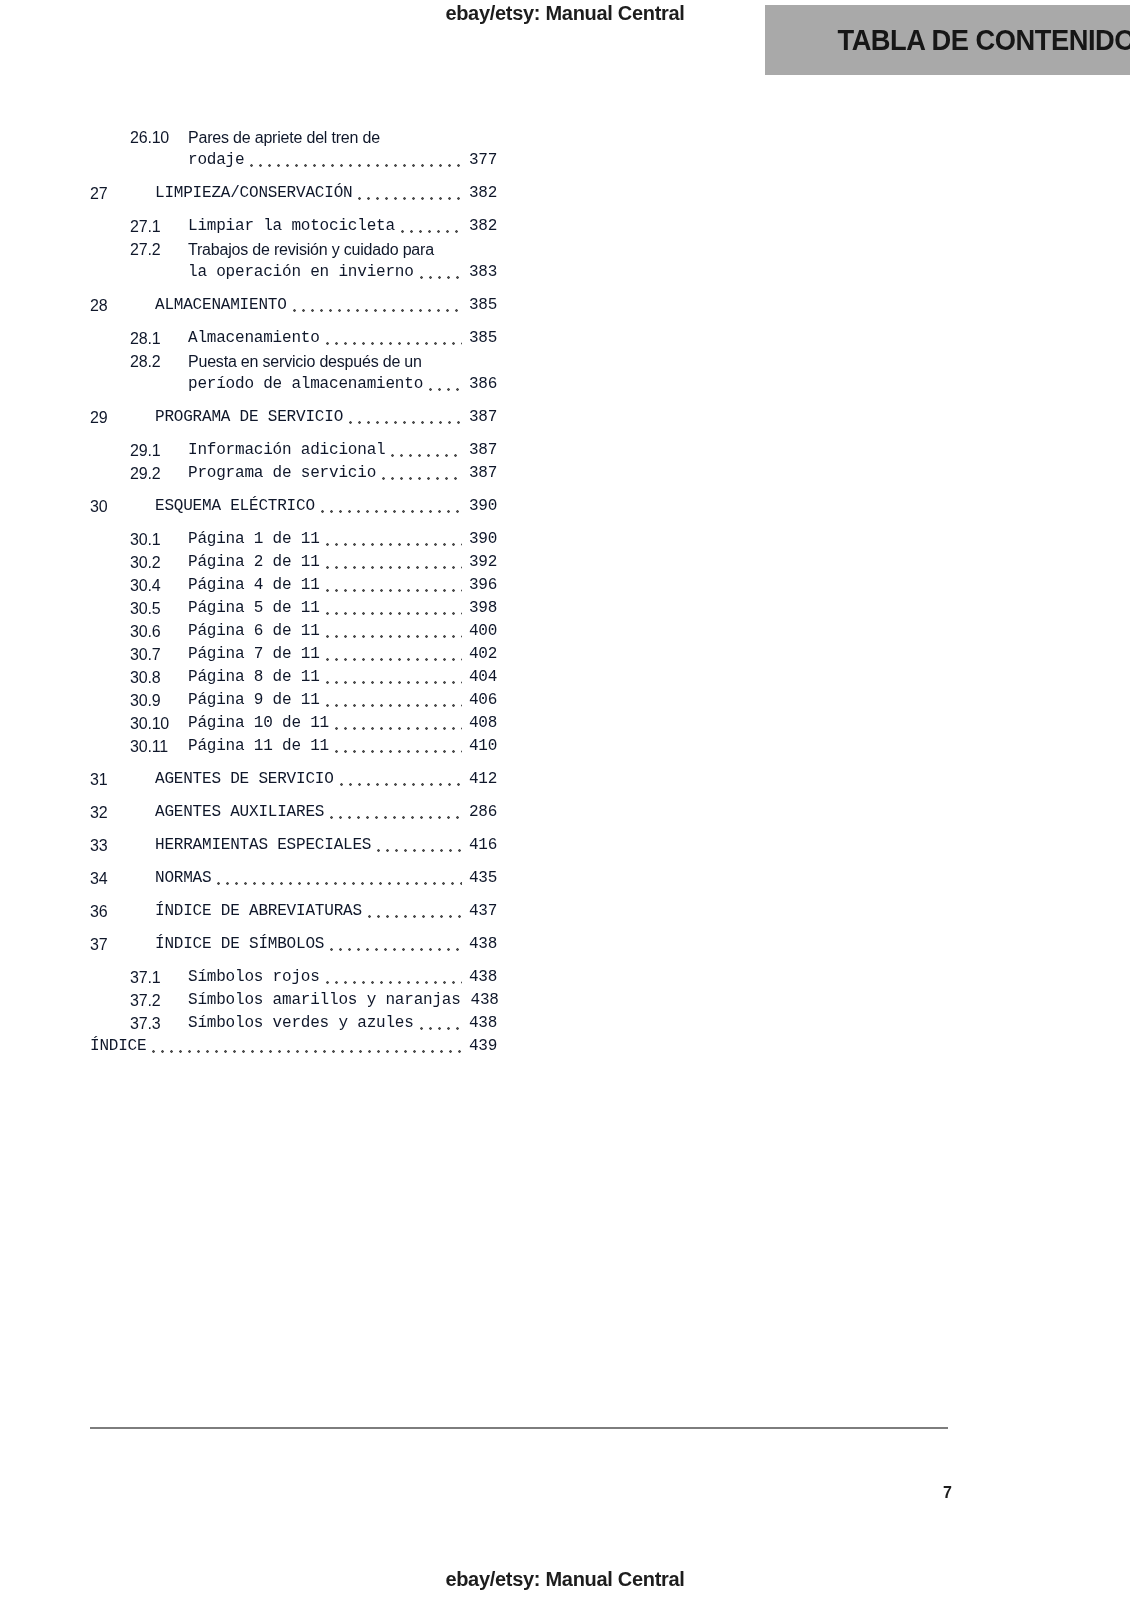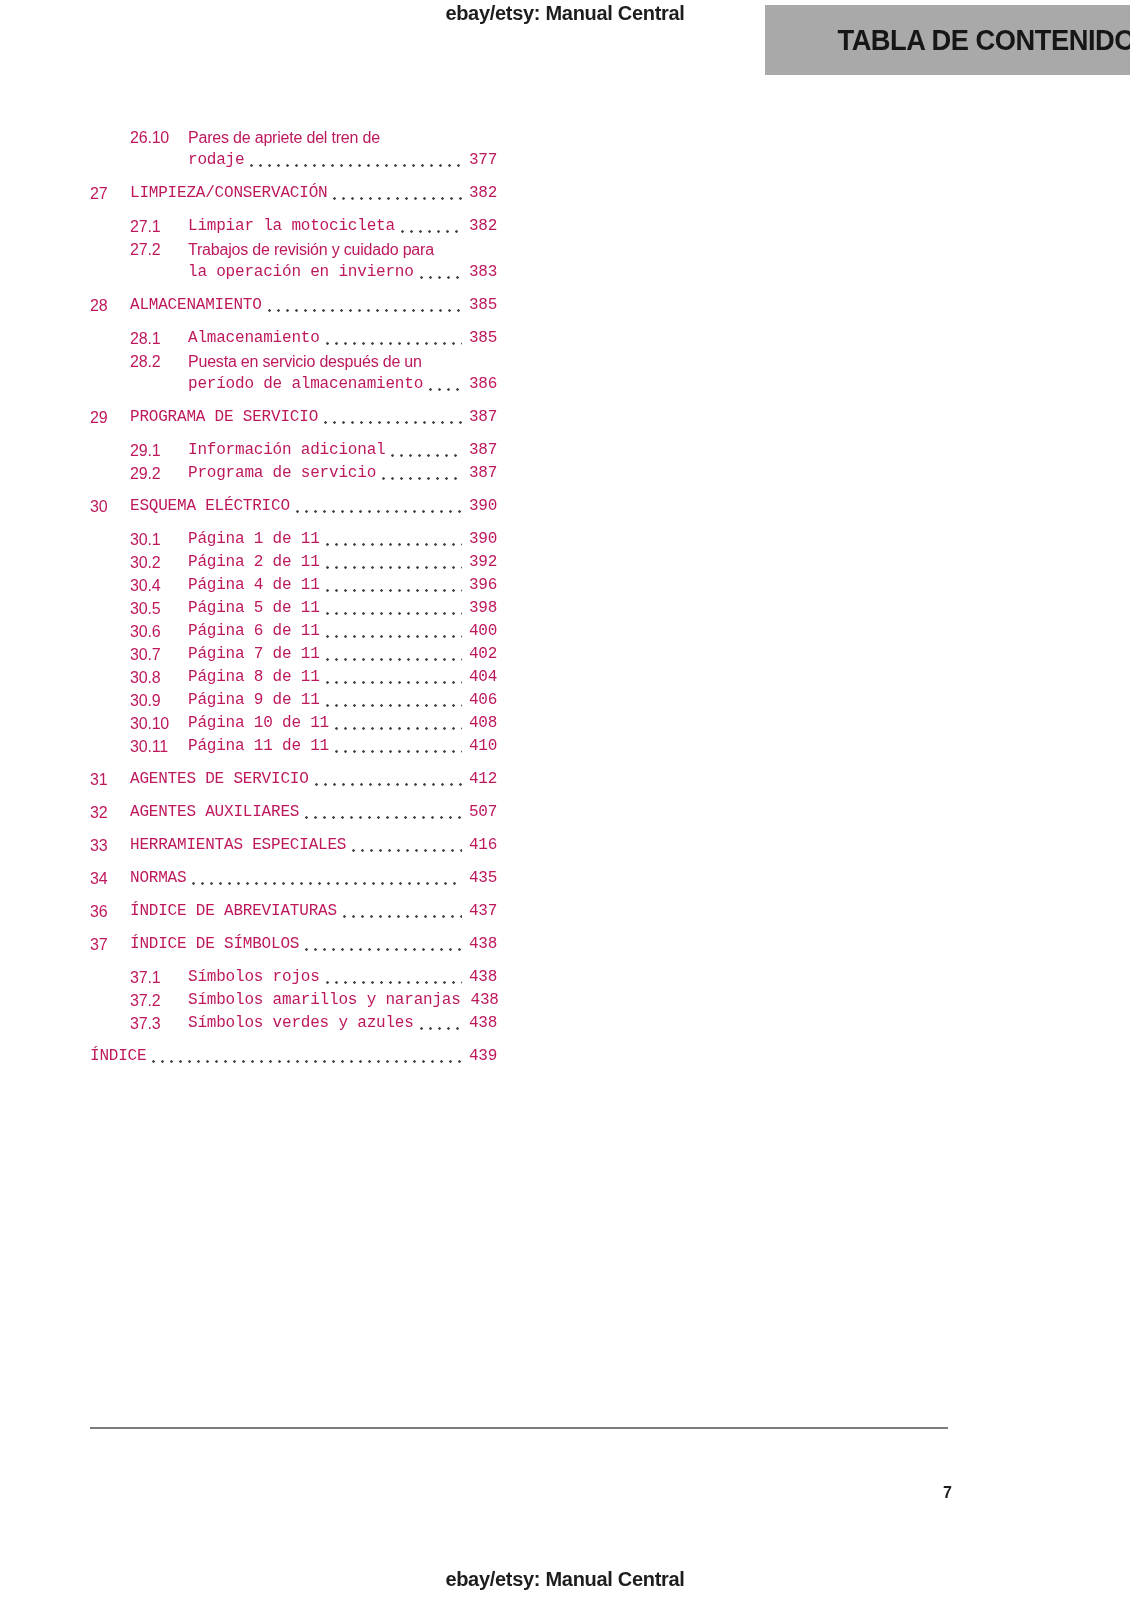--- a/index.html
+++ b/index.html
@@ -62,26 +62,26 @@
   }
 
   
   .toc {
     position: absolute;
     top: 126px;
     left: 90px;
     width: 408px;
     font-size: 16px;
     line-height: 23px;
-    color: #be185d;
+    color: #0f172a;
     letter-spacing: -0.2px;
   }
   .toc-row { display: flex; }
-  .toc-row.level-1 { margin: 10px 0; }
-  .toc-row.level-0 { margin-top: 10px; }
+  .toc-row.level-1 { margin: 10px 0; gap: 25px; }
+  .toc-row.level-0 { margin-top: 0; }
   .toc-row .num { flex: none; }
   .toc-row.level-1 .num { width: 40px; }
   .toc-row.level-2 { padding-left: 40px; }
   .toc-row.level-2 .num { width: 58px; }
   .toc-row .body { flex: 1; min-width: 0; }
   .tline.last { display: flex; font-family: Liberation Mono, monospace; }
   .tline .ttext { white-space: nowrap; }
   .leader {
     flex: 1;
     align-self: flex-end;
@@ -350,21 +350,21 @@
           <span class="pg">412</span>
         </div>
       </div>
     </div>
     <div class="toc-row level-1">
       <span class="num">32</span>
       <div class="body">
         <div class="tline last">
           <span class="ttext">AGENTES AUXILIARES</span>
           <span class="leader"></span>
-          <span class="pg">507</span>
+          <span class="pg">286</span>
         </div>
       </div>
     </div>
     <div class="toc-row level-1">
       <span class="num">33</span>
       <div class="body">
         <div class="tline last">
           <span class="ttext">HERRAMIENTAS ESPECIALES</span>
           <span class="leader"></span>
           <span class="pg">416</span>

